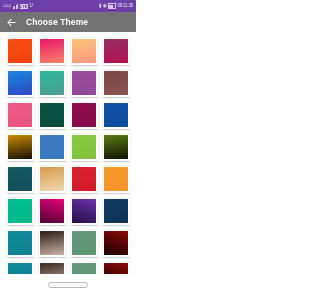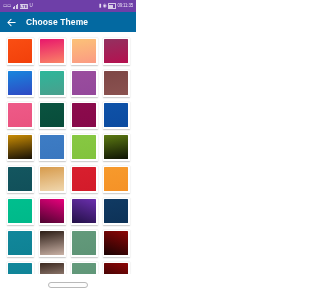--- a/index.html
+++ b/index.html
@@ -186,21 +186,21 @@
     <span class="sb-glyph">U</span>
   </div>
   <div class="sb-right">
     <span class="sb-glyph">▮</span>
     <span class="sb-glyph">◉</span>
     <span class="sb-batt"></span>
     <span class="sb-glyph">09:11:35</span>
   </div>
 </div>
 
-<div class="toolbar" style="background: #0369a1;">
+<div class="toolbar" style="background: #737373;">
   <span class="back-icon">
     <svg width="11" height="11" viewBox="0 0 24 24" fill="none" stroke="#ffffff" stroke-width="2.2" stroke-linecap="round" stroke-linejoin="round">
       <line x1="20" y1="12" x2="5" y2="12"></line>
       <polyline points="11,19 4,12 11,5"></polyline>
     </svg>
   </span>
   <span class="toolbar-title">Choose Theme</span>
 </div>
 
 <div class="content">

